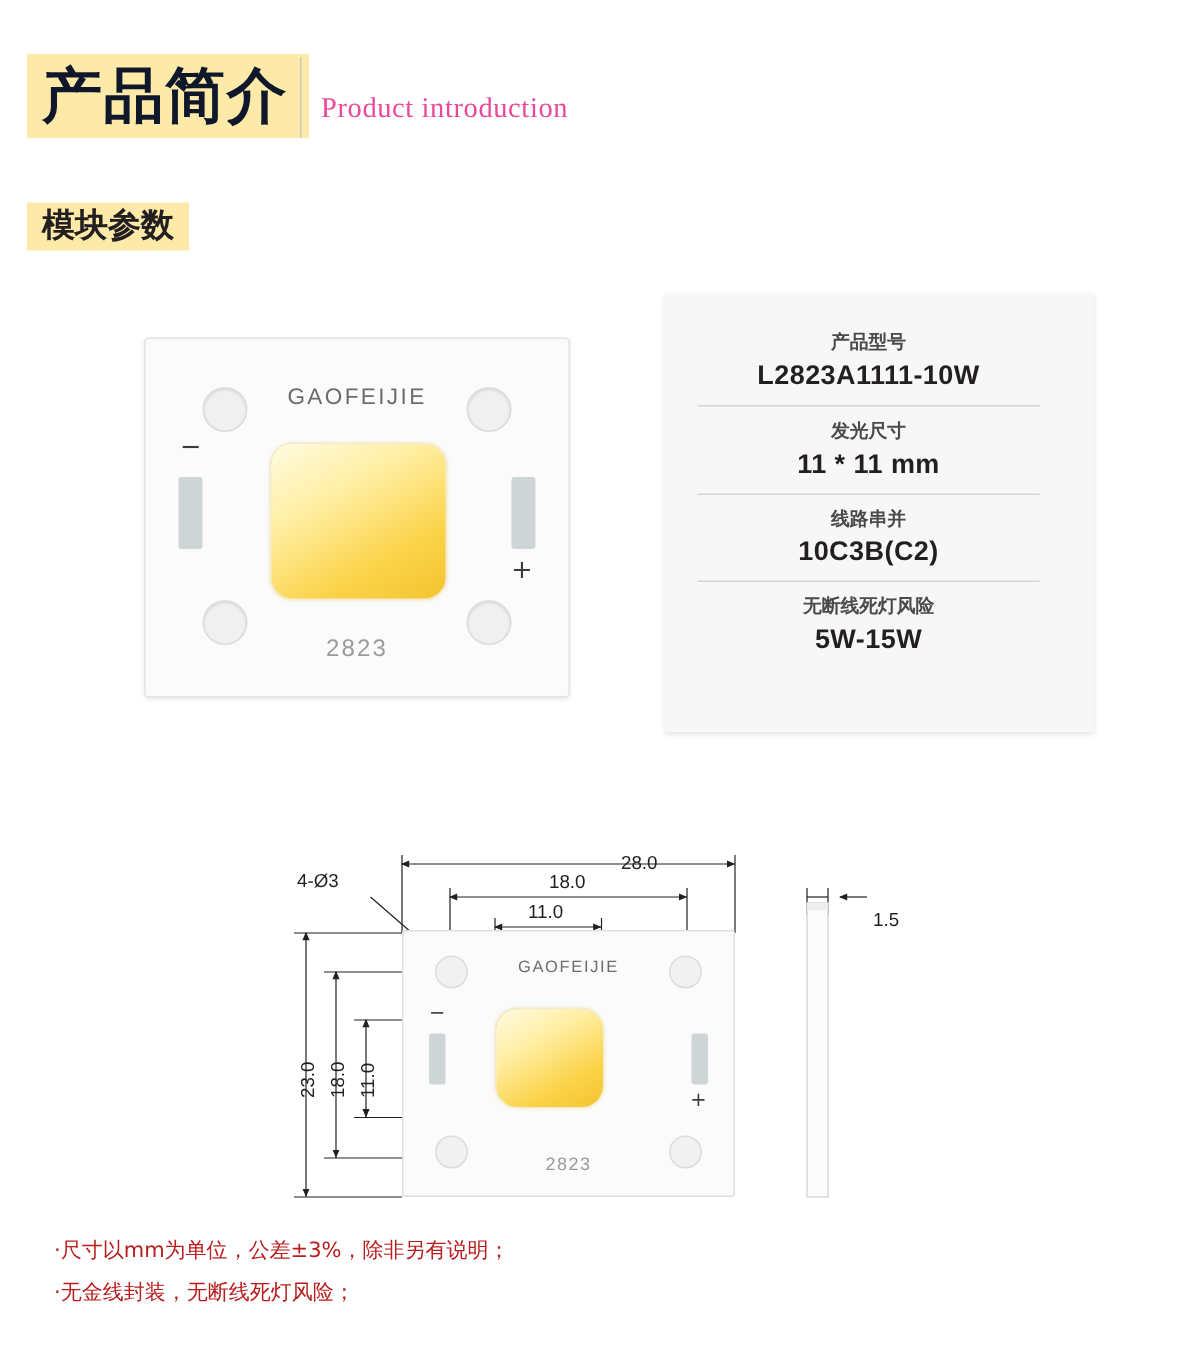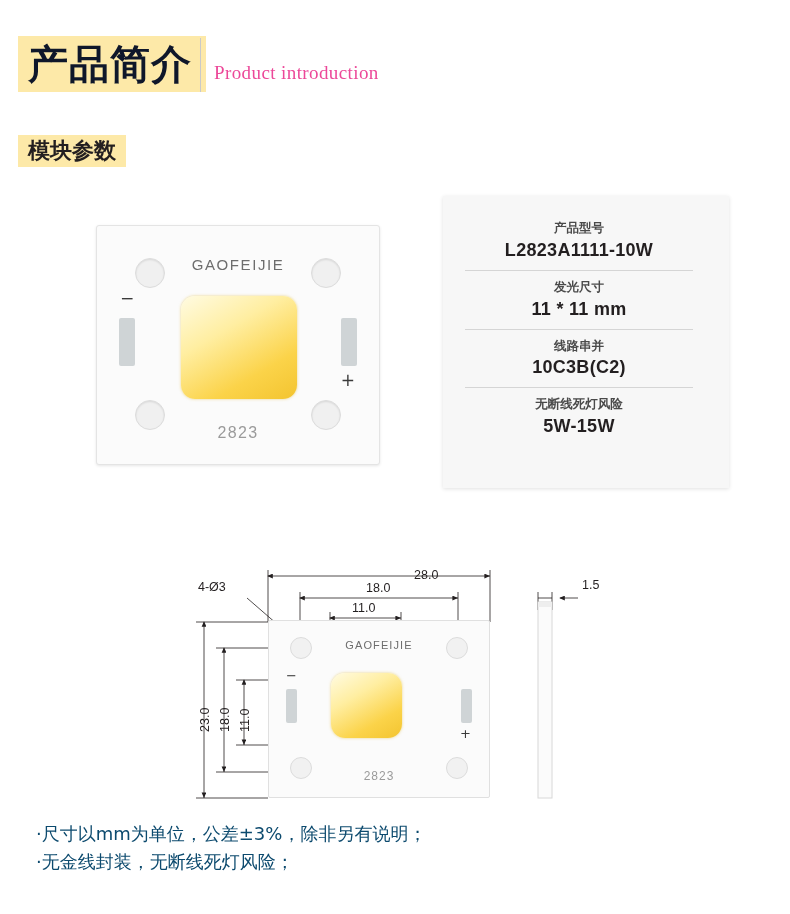--- a/index.html
+++ b/index.html
@@ -242,22 +242,22 @@
   }
 
   
   .notes {
     position: absolute;
     left: 36px;
     top: 820px;
     width: 700px;
   }
   .note-line {
-    font-size: 18px;
-    color: #0c4a6e;
+    font-size: 14px;
+    color: #b91c1c;
     line-height: 28px;
     font-family: "DejaVu Sans", sans-serif;
   }
 </style>
 </head>
 <body>
 
 <div class="header">
   <div class="header-cn-wrap">
     <span class="header-cn">产品简介</span>
@@ -363,21 +363,21 @@
 
   <div class="dim-text" style="left:366px; top:28px;margin-left:48px;">28.0</div>
   <div class="dim-text" style="left:366px; top:41px;">18.0</div>
   <div class="dim-text" style="left:352px; top:61px;">11.0</div>
   <div class="dim-text" style="left:198px; top:40px;">4-Ø3</div>
 
   <div class="dim-text vert" style="left:198px; top:192px;">23.0</div>
   <div class="dim-text vert" style="left:218px; top:192px;">18.0</div>
   <div class="dim-text vert" style="left:238px; top:192px;">11.0</div>
 
-  <div class="dim-text" style="left:582px; top:38px;">1.5</div>
+  <div class="dim-text" style="left:582px; top:66px;">1.5</div>
 
   <div class="board2">
     <div class="hole2" style="left:21px;  top:16px;"></div>
     <div class="hole2" style="right:21px; top:16px;"></div>
     <div class="hole2" style="left:21px;  bottom:18px;"></div>
     <div class="hole2" style="right:21px; bottom:18px;"></div>
 
     <div class="brand2">GAOFEIJIE</div>
 
     <div class="phosphor" style="left:62px; top:52px; width:71px; height:65px;"></div>

